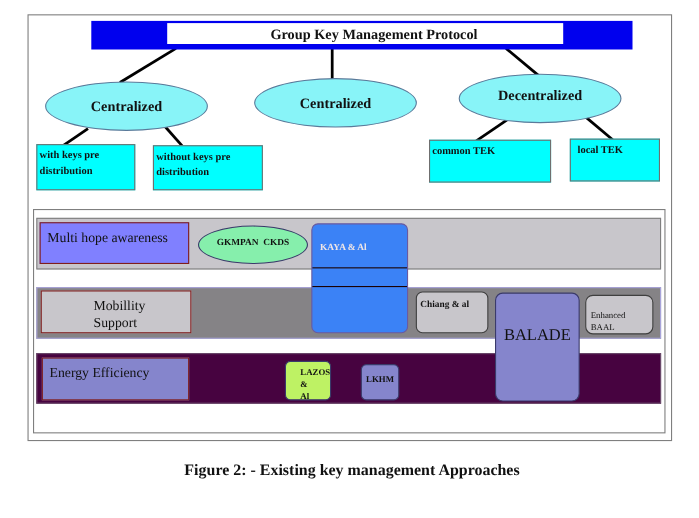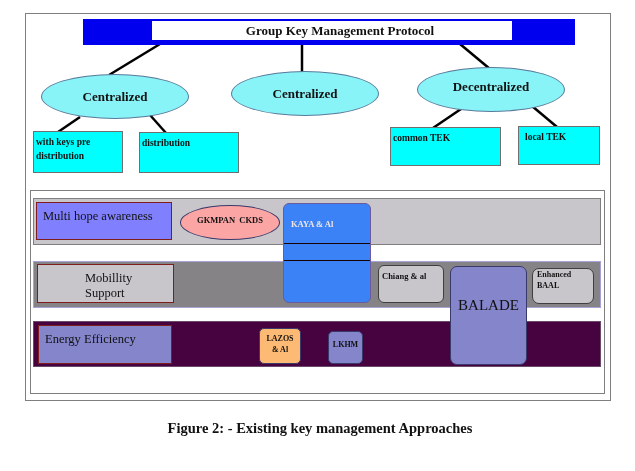--- a/index.html
+++ b/index.html
@@ -18,34 +18,34 @@
   .leaf { background: #00ffff; border: 1px solid #6f6f6f; font-weight: bold; font-size: 9.5px;
           color: #111; padding: 3px 2px; line-height: 14px; }
   .row { border: 1px solid #7f7f7f; }
   #row-multi { left: 33px; top: 198px; width: 568px; height: 47px; background: #c8c6cb; }
   #row-mobility { left: 33px; top: 261px; width: 568px; height: 47px; background: #858386; border-color: #a7a3d9; }
   #row-energy { left: 33px; top: 321px; width: 568px; height: 46px; background: #470340; border-color: #6a4a6a; }
   .rowlabel { font-weight: normal; font-size: 12.5px; color: #111; padding: 6px 6px; border: 1px solid #7f1d1d; }
   #label-multi { left: 36px; top: 202px; width: 136px; height: 38px; background: #8080ff; }
   #label-mobility { left: 37px; top: 264px; width: 137px; height: 39px; background: #c8c6cb; padding-left: 47px; }
   #label-energy { left: 38px; top: 325px; width: 134px; height: 39px; background: #8585cc; }
-  #gkmpan { left: 180px; top: 205px; width: 100px; height: 35px; background: #fca5a5; border: 1px solid #3a3a6a;
+  #gkmpan { left: 180px; top: 205px; width: 100px; height: 35px; background: #86efac; border: 1px solid #3a3a6a;
             border-radius: 50%; font-weight: bold; font-size: 8.5px; color: #111;
             display: flex; align-items: center; justify-content: center; padding-bottom: 6px; }
   #kaya { left: 283px; top: 203px; width: 88px; height: 100px; background: #3b82f6; border: 1px solid #6a5aa0;
           border-radius: 6px; color: #f0e6e6; font-weight: bold; font-size: 8.5px; padding: 15px 7px; }
   .kaya-line { position: absolute; left: 0; right: 0; height: 1px; background: #1a0002; }
   #chiang { left: 378px; top: 265px; width: 66px; height: 38px; background: #c8c6cb; border: 1px solid #3f3f3f;
             border-radius: 6px; font-weight: bold; font-size: 8.5px; color: #111; padding: 5px 3px; }
   #balade { left: 450px; top: 266px; width: 77px; height: 99px; background: #8585cc; border: 1px solid #3a3a6a;
             border-radius: 7px; font-weight: normal; font-size: 15px; color: #111; text-align: center; padding-top: 30px; }
   #baal { left: 532px; top: 268px; width: 62px; height: 36px; background: #c8c6cb; border: 1px solid #3f3f3f;
-          border-radius: 7px; font-weight: bold; font-size: 8px; color: #111; padding: 0 4px; line-height: 11px; }
-  #lazos { left: 259px; top: 328px; width: 42px; height: 36px; background: #fdba74; border: 1px solid #3a3a6a;
-           border-radius: 5px; font-weight: bold; font-size: 8px; color: #111; padding: 4px 2px; line-height: 11px; text-align: center; }
+          border-radius: 7px; font-weight: normal; font-size: 8px; color: #111; padding: 12px 4px; line-height: 11px; }
+  #lazos { left: 259px; top: 328px; width: 42px; height: 36px; background: #bef264; border: 1px solid #3a3a6a;
+           border-radius: 5px; font-weight: bold; font-size: 8px; color: #111; padding: 4px 13px; line-height: 11px; }
   #lkhm { left: 311px; top: 331px; width: 35px; height: 33px; background: #8585cc; border: 1px solid #3a3a6a;
           border-radius: 5px; font-weight: bold; font-size: 8px; color: #111; text-align: center; padding-top: 8px; margin-left: 17px; }
   #caption { left: 0; top: 420px; width: 640px; text-align: center; font-weight: bold; font-size: 14.5px; color: #111; }
 </style>
 </head>
 <body>
 
 <div class="abs" id="outer-frame"></div>
 
 <svg id="links" width="635" height="471">
@@ -69,20 +69,21 @@
 </div>
 <div class="abs ellipse" style="left:417px;top:67px;width:148px;height:45px;padding-bottom:6px;">
   <span>Decentralized</span>
 </div>
 
 <div class="abs leaf" style="left:33px;top:131px;width:90px;height:42px;">
   <div>with keys pre</div>
   <div>distribution</div>
 </div>
 <div class="abs leaf" style="left:139px;top:132px;width:100px;height:41px;">
+  <div>without keys pre</div>
   <div>distribution</div>
 </div>
 <div class="abs leaf" style="left:390px;top:127px;width:111px;height:39px;">
   <span>common TEK</span>
 </div>
 <div class="abs leaf" style="left:518px;top:126px;width:82px;height:39px;padding-left:6px;">
   <span>local TEK</span>
 </div>
 
 <div class="abs" id="inner-frame"></div>

